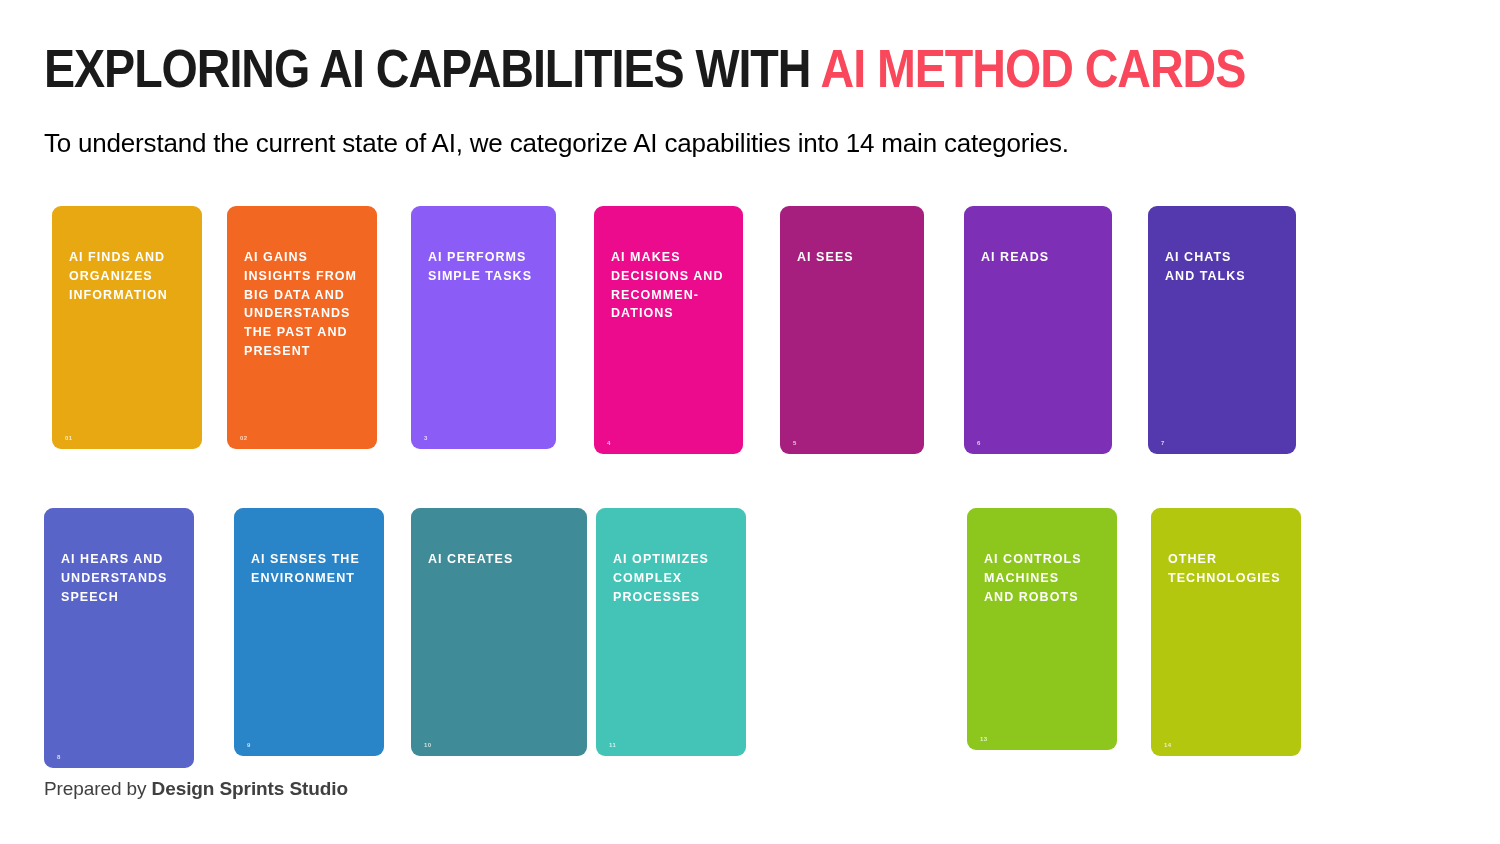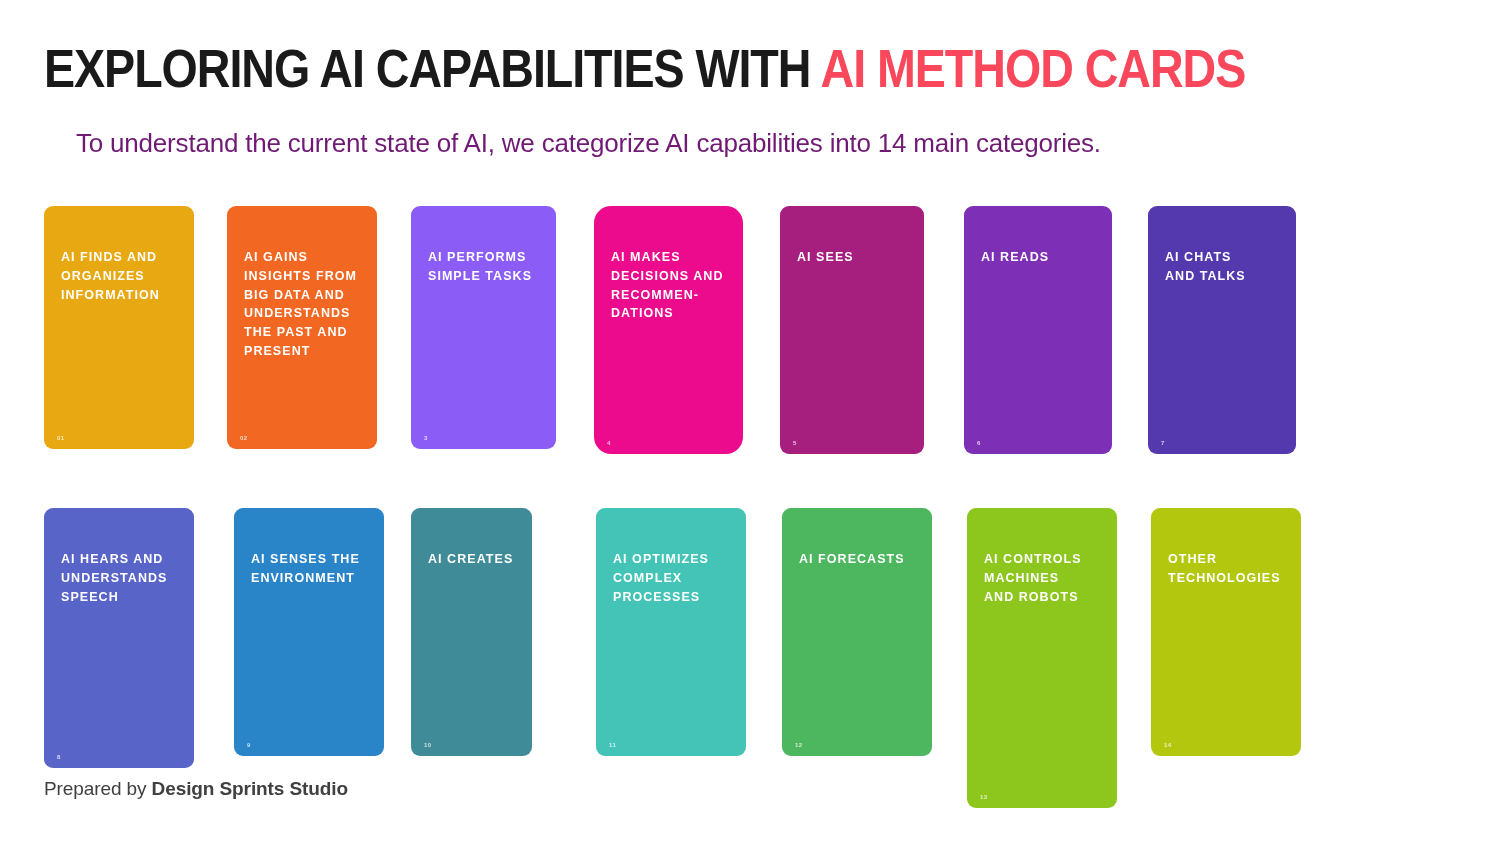--- a/index.html
+++ b/index.html
@@ -31,25 +31,24 @@
     transform-origin: left top;
     white-space: nowrap;
   }
   .title .accent { color: #f9485b; }
   .subtitle {
     position: absolute;
     left: 44px;
     top: 126px;
     font-size: 26px;
     line-height: 34px;
-    color: #701a75;
+    color: #000000;
     font-weight: 400;
     letter-spacing: -0.2px;
     white-space: nowrap;
-    margin-left: 32px;
   }
   .grid {
     position: absolute;
     left: 44px;
     top: 206px;
     width: 1280px;
   }
   .row {
     position: relative;
     height: 278px;
@@ -97,41 +96,41 @@
 <body>
 
 <div class="slide">
 
   <div class="title"><span>EXPLORING AI CAPABILITIES WITH </span><span class="accent">AI METHOD CARDS</span></div>
 
   <div class="subtitle">To understand the current state of AI, we categorize AI capabilities into 14 main categories.</div>
 
   <div class="grid">
     <div class="row row1">
-        <div class="card" style="left: 0px; width: 150px; height: 243px; background: rgb(232, 168, 17);">
+        <div class="card" style="left: 8px; width: 150px; height: 243px; background: rgb(232, 168, 17);">
           <div class="card-label">AI FINDS AND
 ORGANIZES
 INFORMATION</div>
           <div class="card-num">01</div>
         </div>
         <div class="card" style="left: 183px; width: 150px; height: 243px; background: rgb(242, 103, 34);">
           <div class="card-label">AI GAINS
 INSIGHTS FROM
 BIG DATA AND
 UNDERSTANDS
 THE PAST AND
 PRESENT</div>
           <div class="card-num">02</div>
         </div>
         <div class="card" style="left: 367px; width: 145px; height: 243px; background: #8b5cf6;">
           <div class="card-label">AI PERFORMS
 SIMPLE TASKS</div>
           <div class="card-num">3</div>
         </div>
-        <div class="card" style="left: 550px; width: 149px; height: 248px; background: rgb(236, 11, 140); border-radius: 17px;">
+        <div class="card" style="left: 550px; width: 149px; height: 248px; background: rgb(236, 11, 140);">
           <div class="card-label">AI MAKES
 DECISIONS AND
 RECOMMEN-
 DATIONS</div>
           <div class="card-num">4</div>
         </div>
         <div class="card" style="left: 736px; width: 144px; height: 248px; background: rgb(166, 31, 126);">
           <div class="card-label">AI SEES</div>
           <div class="card-num">5</div>
         </div>
@@ -150,35 +149,31 @@
           <div class="card-label">AI HEARS AND
 UNDERSTANDS
 SPEECH</div>
           <div class="card-num">8</div>
         </div>
         <div class="card" style="left: 190px; width: 150px; height: 248px; background: rgb(42, 132, 200);">
           <div class="card-label">AI SENSES THE
 ENVIRONMENT</div>
           <div class="card-num">9</div>
         </div>
-        <div class="card" style="left: 367px; width: 121px; height: 248px; background: rgb(63, 139, 151);">
+        <div class="card" style="left: 367px; width: 176px; height: 248px; background: rgb(63, 139, 151);">
           <div class="card-label">AI CREATES</div>
           <div class="card-num">10</div>
         </div>
         <div class="card" style="left: 552px; width: 150px; height: 248px; background: rgb(67, 196, 183);">
           <div class="card-label">AI OPTIMIZES
 COMPLEX
 PROCESSES</div>
           <div class="card-num">11</div>
         </div>
-        <div class="card" style="left: 738px; width: 150px; height: 248px; background: rgb(76, 183, 94);">
-          <div class="card-label">AI FORECASTS</div>
-          <div class="card-num">12</div>
-        </div>
-        <div class="card" style="left: 923px; width: 150px; height: 300px; background: rgb(141, 199, 30);">
+        <div class="card" style="left: 923px; width: 150px; height: 242px; background: rgb(141, 199, 30);">
           <div class="card-label">AI CONTROLS
 MACHINES
 AND ROBOTS</div>
           <div class="card-num">13</div>
         </div>
         <div class="card" style="left: 1107px; width: 150px; height: 248px; background: rgb(179, 199, 15);">
           <div class="card-label">OTHER
 TECHNOLOGIES</div>
           <div class="card-num">14</div>
         </div>

